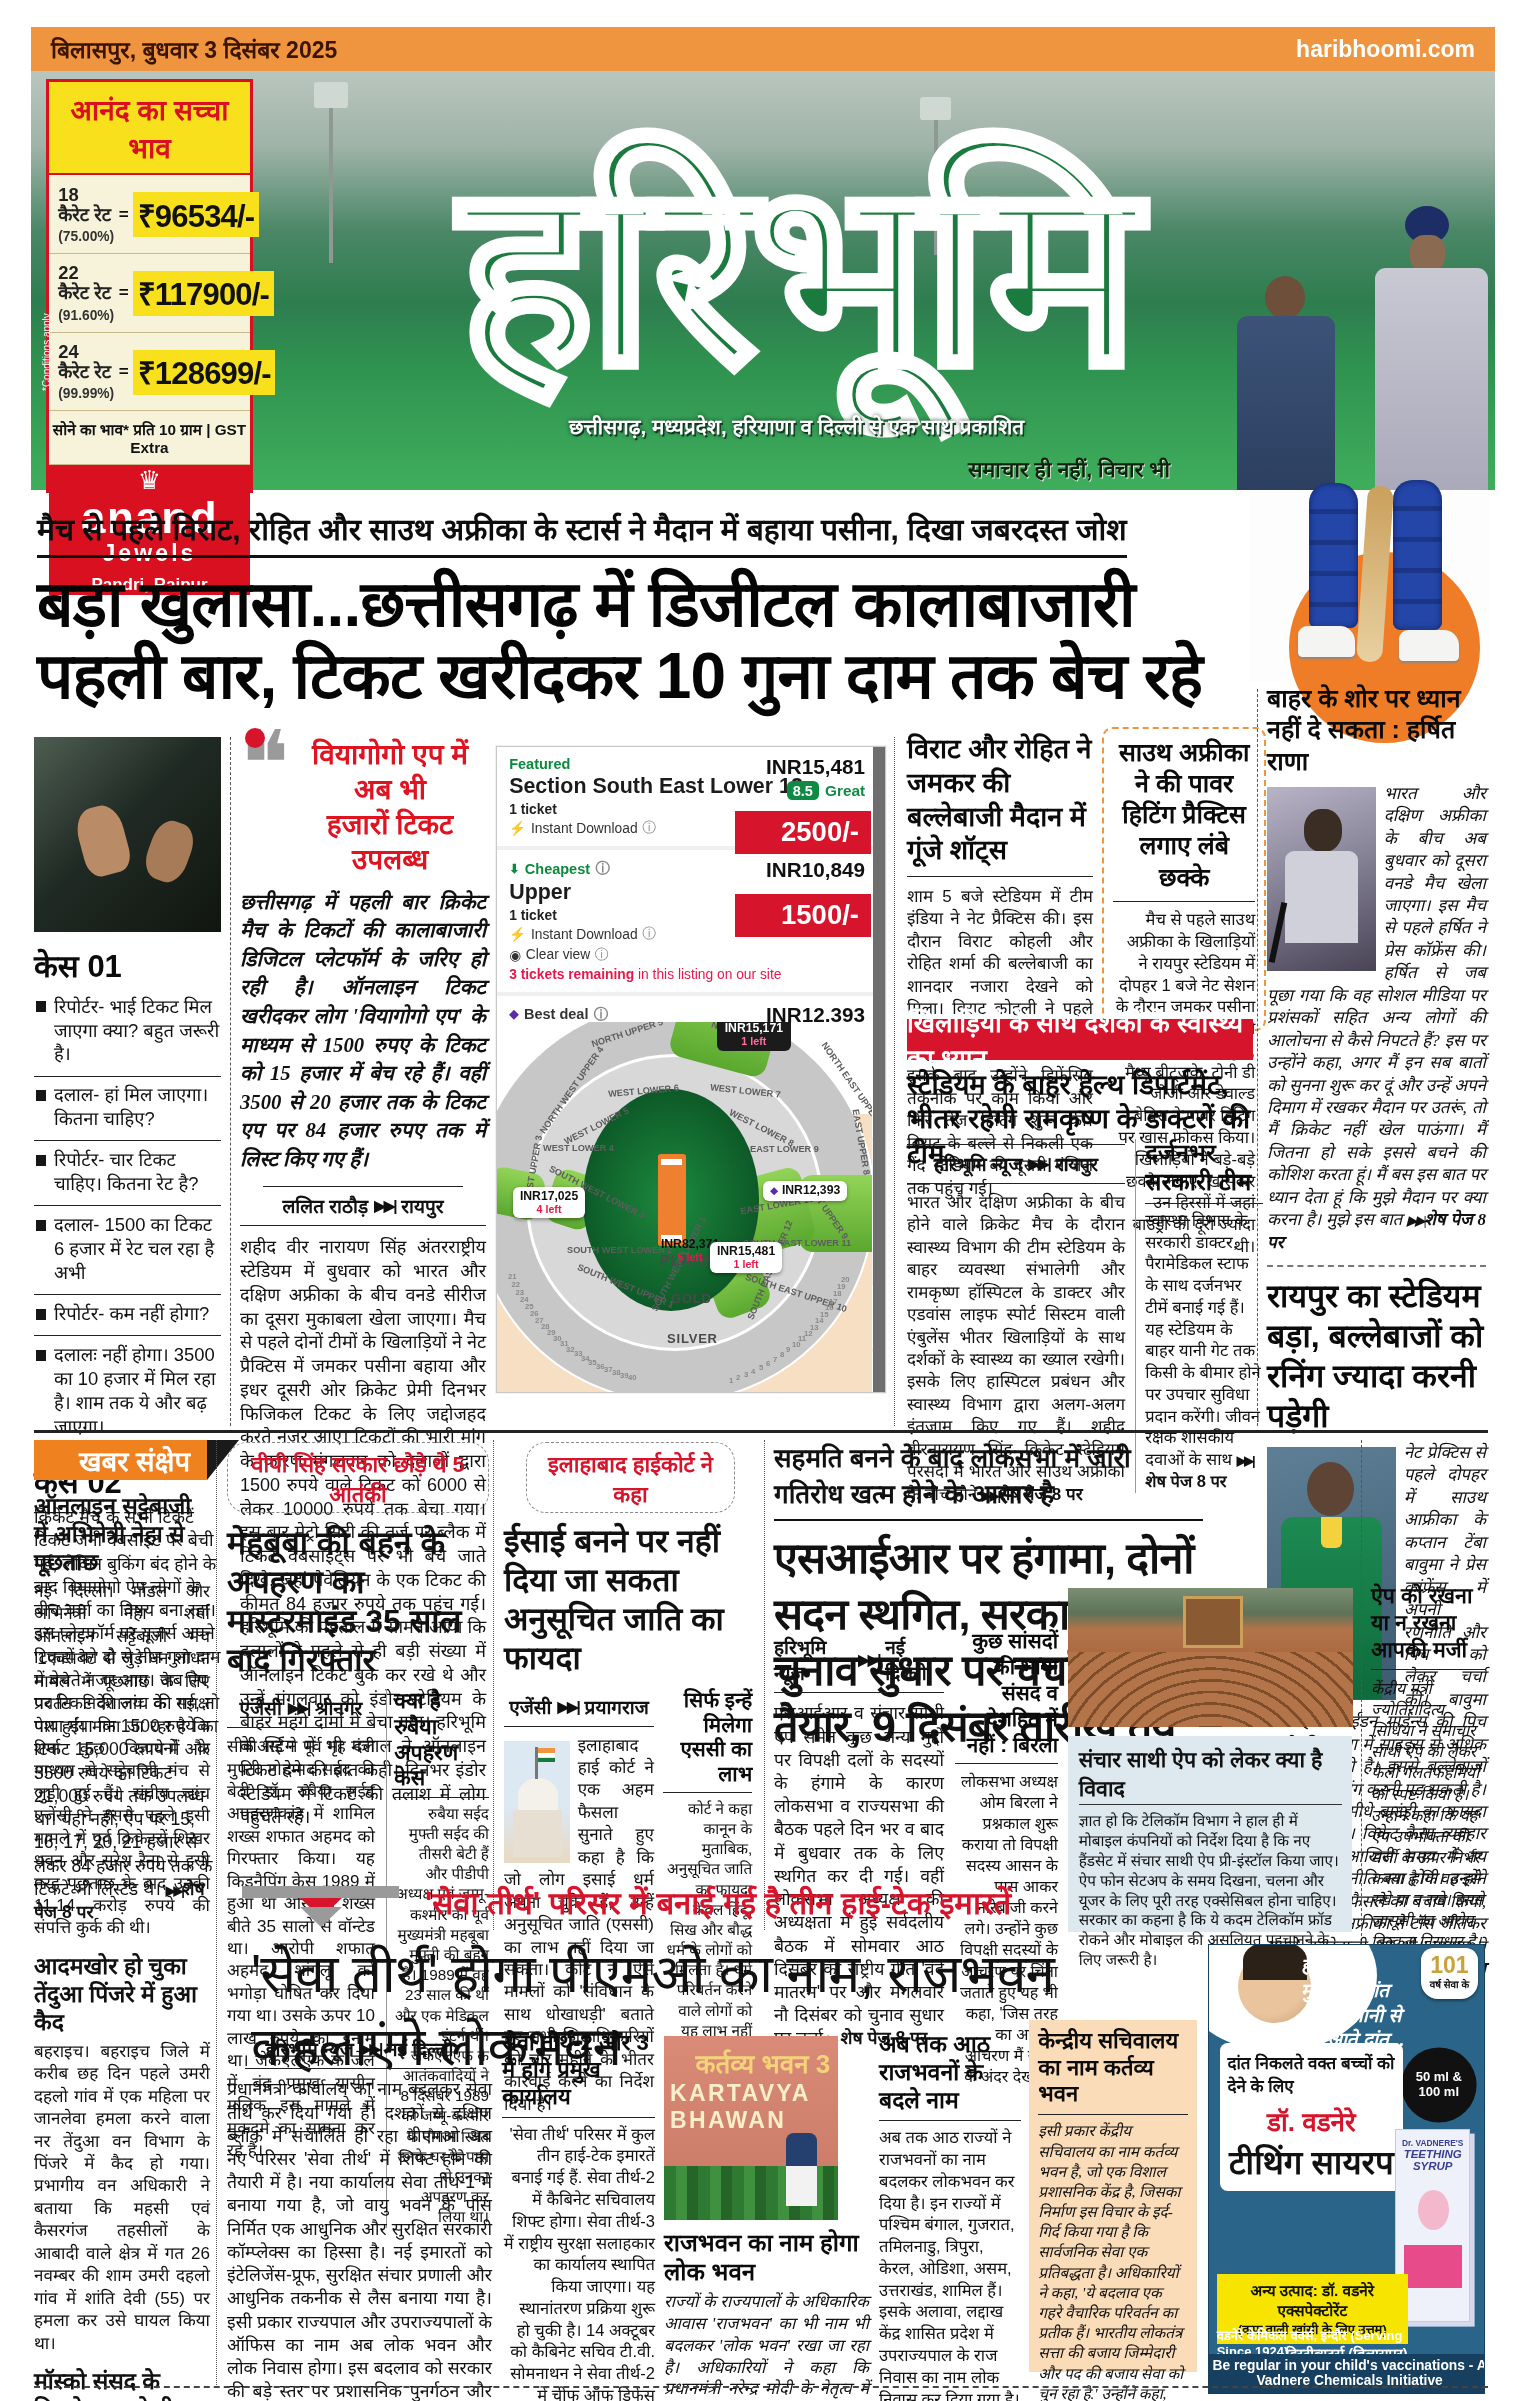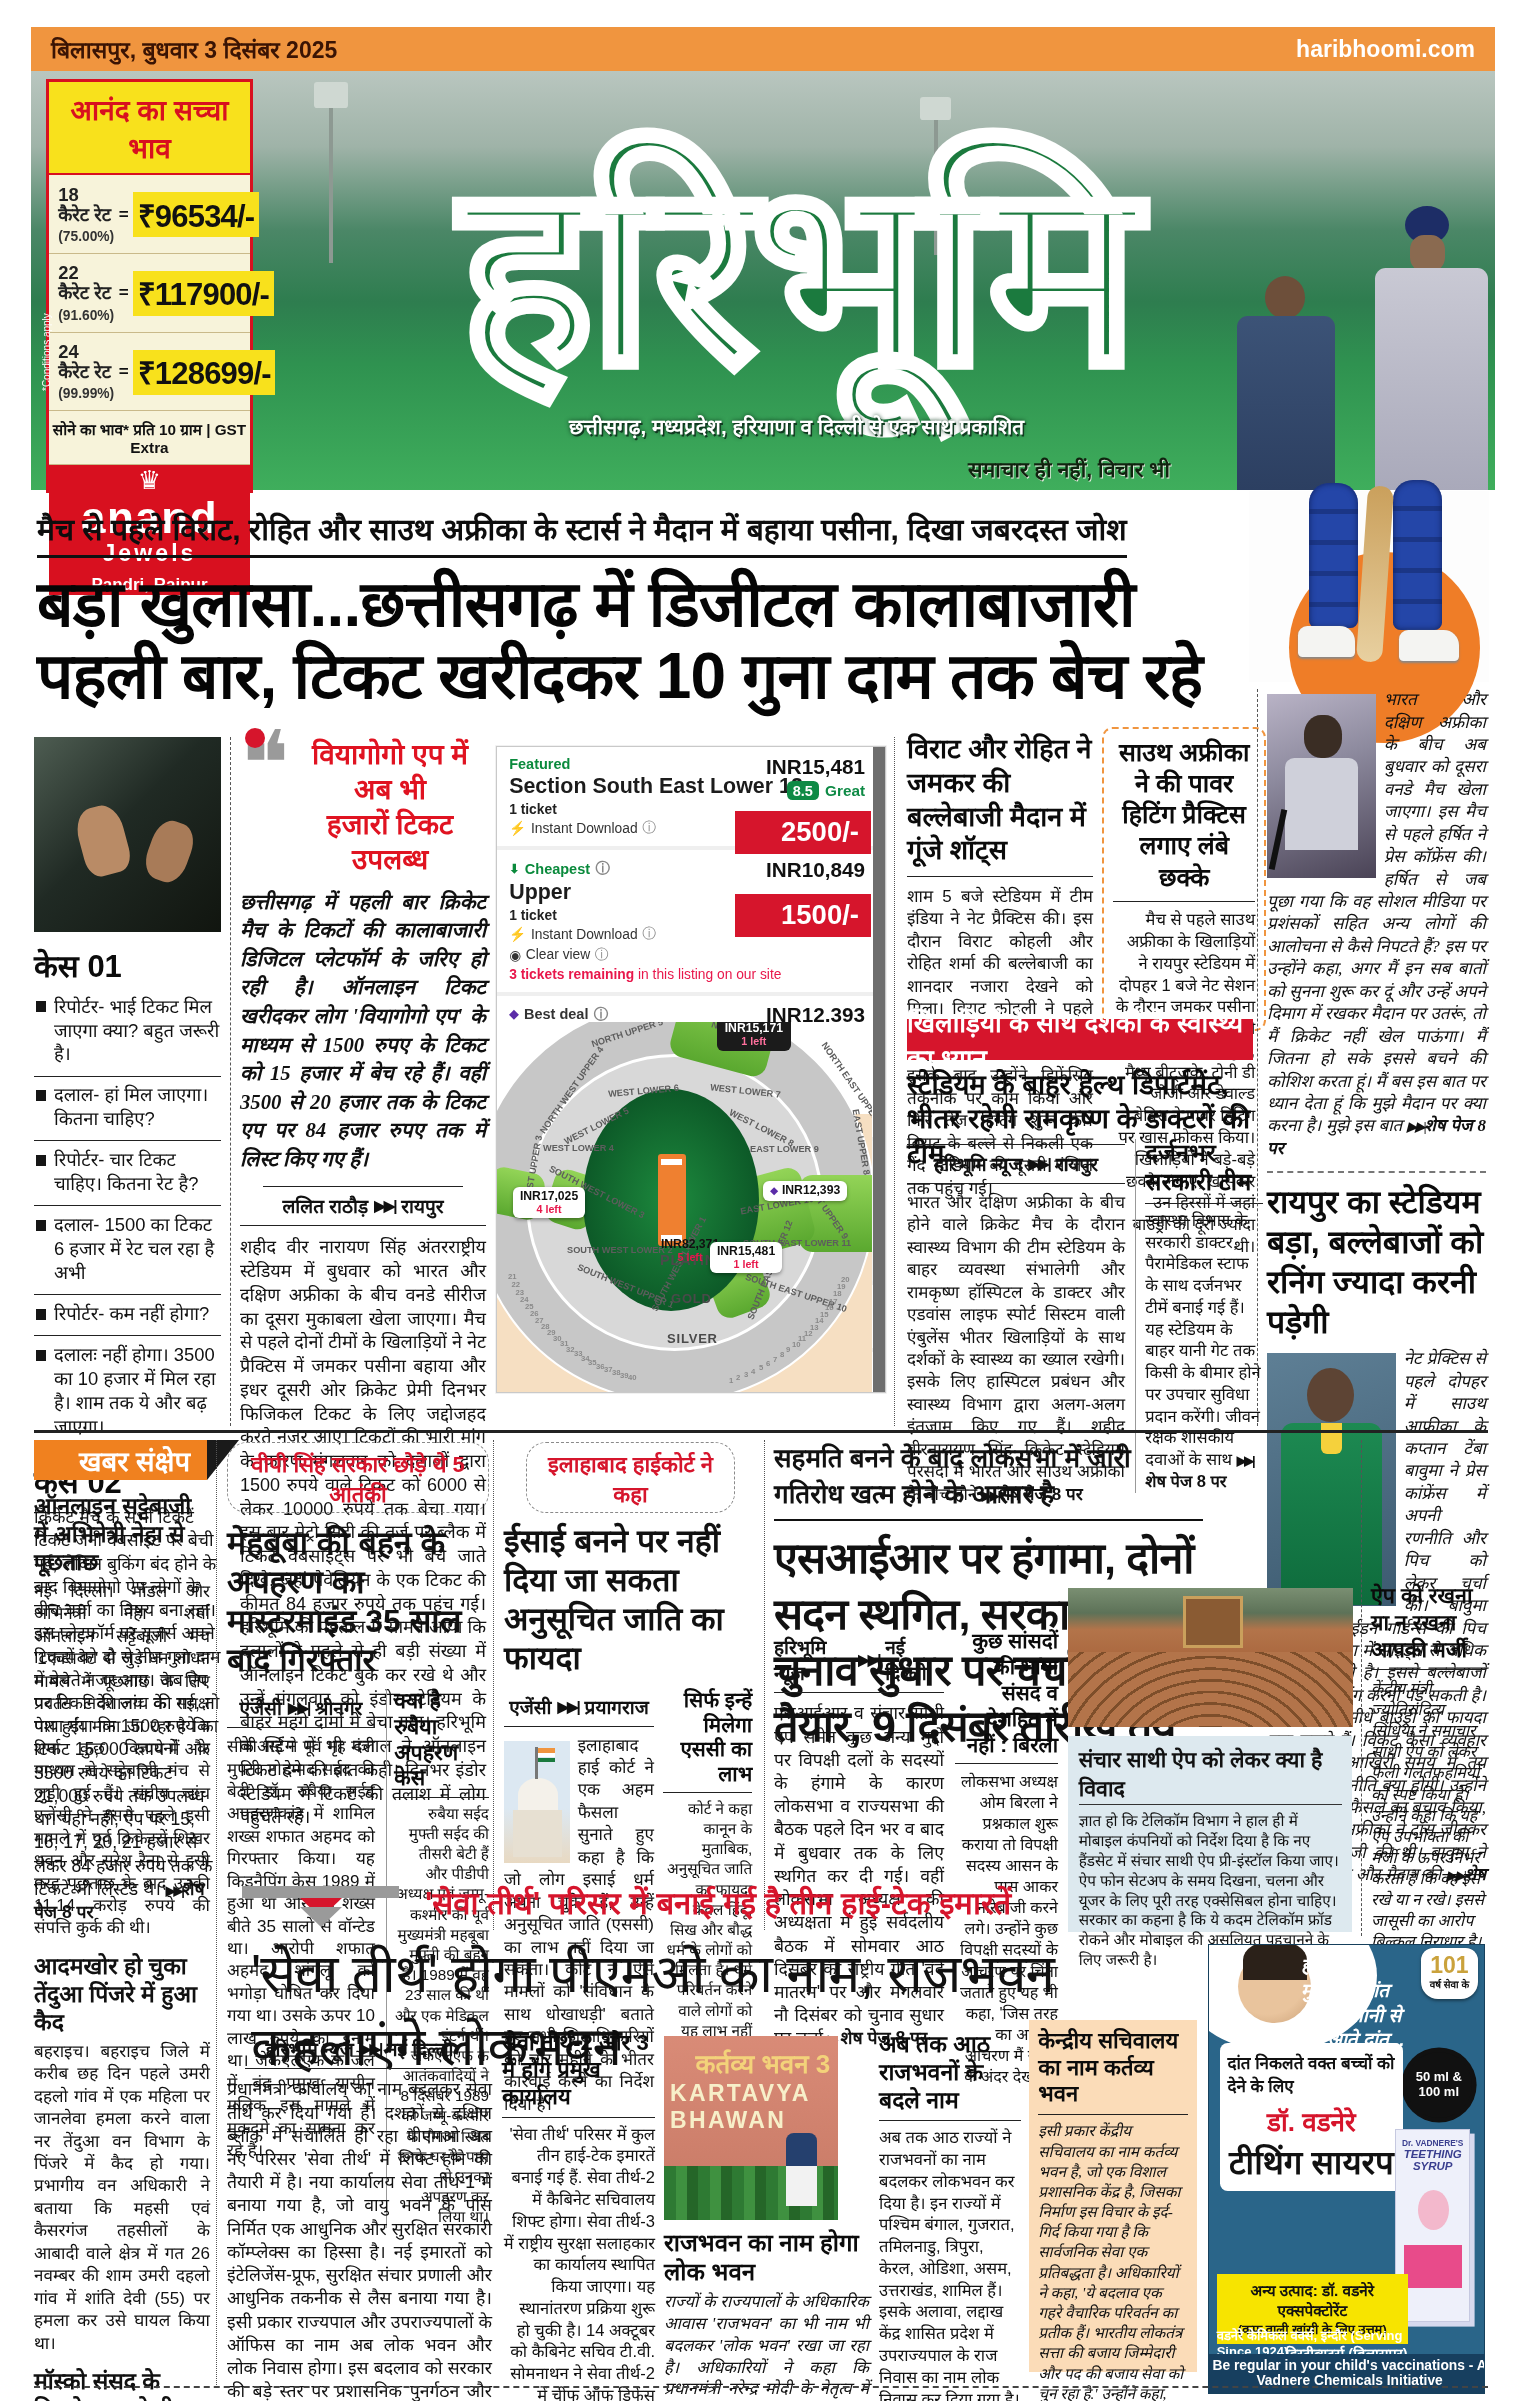--- a/index.html
+++ b/index.html
@@ -497,20 +497,21 @@
     <div class="story-h" style="font-size:24px;line-height:1.2;border-bottom:1.5px solid #222;padding-bottom:6.1px;">दर्जनभर सरकारी टीम</div>
     <div class="bodytxt" style="margin-top:6.1px;font-size:16.5px;">
       <span>स्वास्थ्य विभाग के सरकारी डाक्टर, पैरामेडिकल स्टाफ के साथ दर्जनभर टीमें बनाई गई हैं। यह स्टेडियम के बाहर यानी गेट तक किसी के बीमार होने पर उपचार सुविधा प्रदान करेंगी। जीवन रक्षक शासकीय दवाओं के साथ</span>
       <span class="more"><span class="arrows">▶▶|</span><span>शेष पेज 8 पर</span></span>
     </div>
   </div>
 
   <div class="vline" style="left:1257px;top:689px;height:737px;"></div>
 
   <div class="abs" style="left:1267px;top:683px;width:219px;">
+    <div class="story-h" style="font-size:25px;line-height:1.25;">बाहर के शोर पर ध्यान नहीं दे सकता : हर्षित राणा</div>
     <div class="bodytxt jus" style="margin-top:6.1px;font-size:17px;font-family:'Liberation Serif',serif;font-style:italic;">
       <span class="abs photo-ph" style="position:relative;float:left;width:109px;height:184px;margin:4.6px 7.7px 3.1px 0;background:linear-gradient(160deg,#b9b3c6 0%,#8d8a9e 40%,#4a4356 100%);">
         <span class="abs" style="left:37px;top:21.4px;width:38px;height:43px;background:#3a2d24;border-radius:45%;"></span>
         <span class="abs" style="left:18.4px;top:64px;width:73px;height:92px;background:#cfd0da;border-radius:9.2px 9.2px 0 0;"></span>
         <span class="abs" style="left:7.7px;top:115px;width:6.1px;height:61px;background:#111;transform:rotate(12deg);"></span>
       </span>
       <span>भारत और दक्षिण अफ्रीका के बीच अब बुधवार को दूसरा वनडे मैच खेला जाएगा। इस मैच से पहले हर्षित ने प्रेस कॉफ्रेंस की। हर्षित से जब पूछा गया कि वह सोशल मीडिया पर प्रशंसकों सहित अन्य लोगों की आलोचना से कैसे निपटते हैं? इस पर उन्होंने कहा, अगर मैं इन सब बातों को सुनना शुरू कर दूं और उन्हें अपने दिमाग में रखकर मैदान पर उतरूं, तो मैं क्रिकेट नहीं खेल पाऊंगा। मैं जितना हो सके इससे बचने की कोशिश करता हूं। मैं बस इस बात पर ध्यान देता हूं कि मुझे मैदान पर क्या करना है। मुझे इस बात</span>
       <span class="more"><span class="arrows">▶▶|</span><span>शेष पेज 8 पर</span></span>
     </div>
     <div class="dashline-h" style="margin:10.7px 0 9.2px;"></div>

